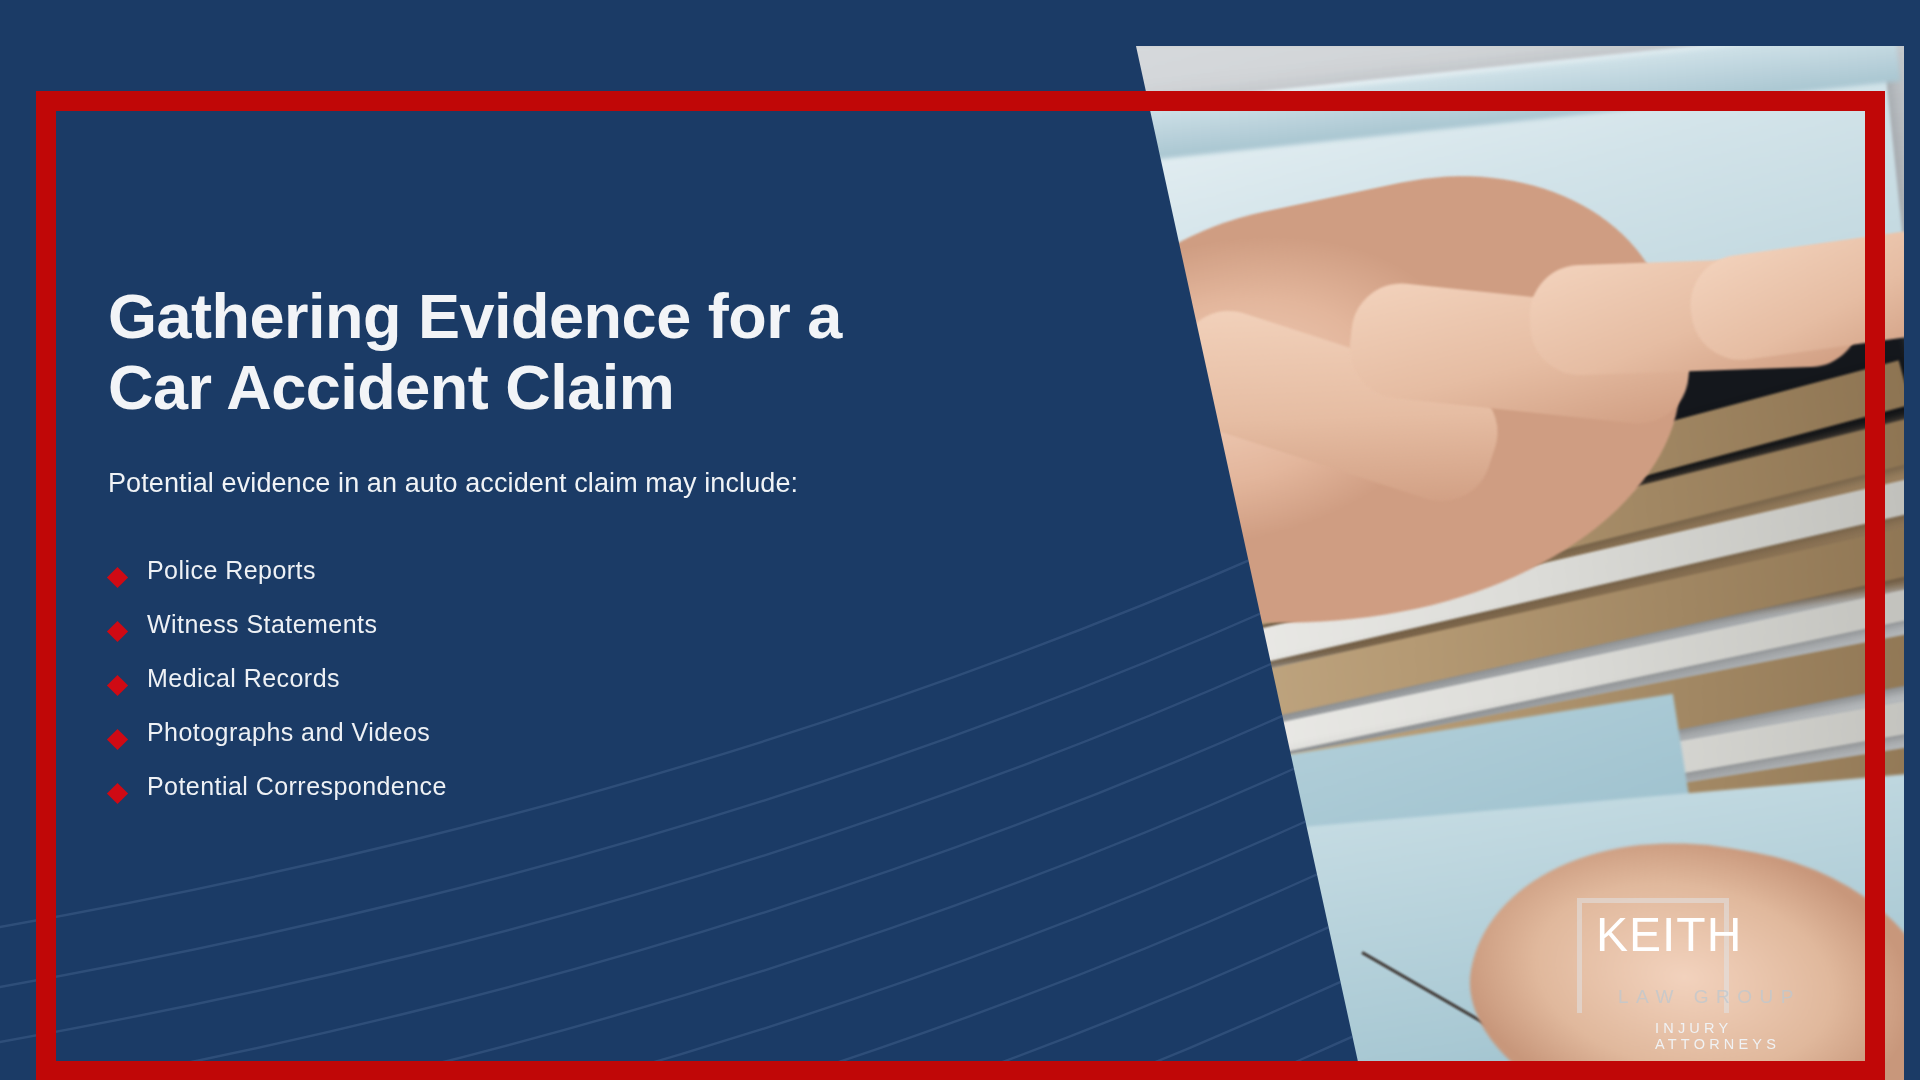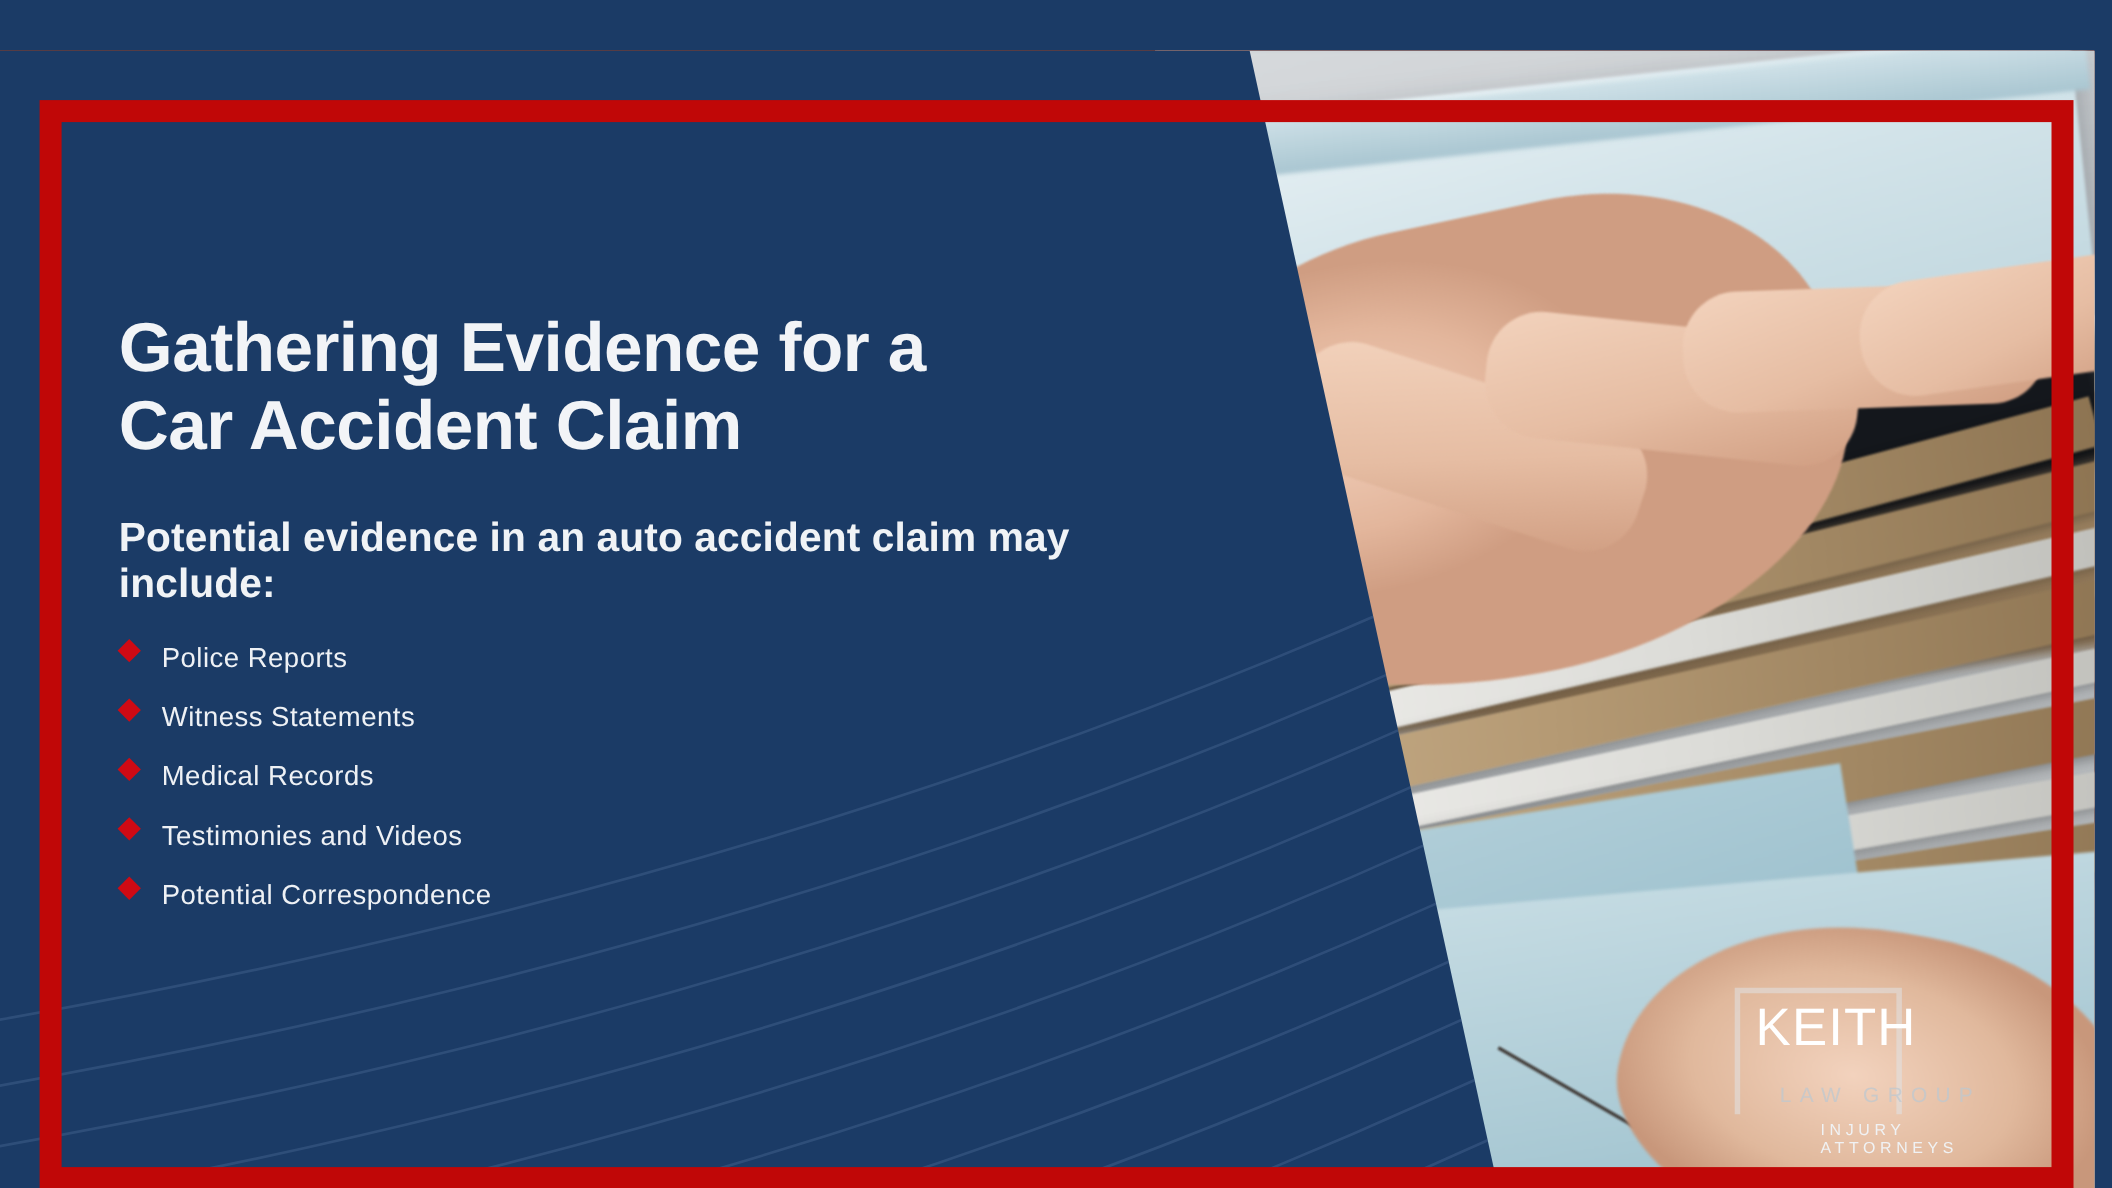--- a/index.html
+++ b/index.html
@@ -171,30 +171,30 @@
   .headline{
     font-size:63px;
     line-height:1.12;
     font-weight:bold;
     color:#f2f4f7;
     letter-spacing:-0.5px;
     white-space:pre-line;
     margin-bottom:46px;
   }
   .subhead{
-    font-size:37px;
+    font-size:27px;
     color:#f0f3f6;
-    font-weight:700;
+    font-weight:400;
     letter-spacing:.1px;
     margin-bottom:32px;
   }
   .bullets{ list-style:none; }
   .bullet-row{
     display:flex;
-    align-items:flex-start;
+    align-items:flex-end;
     height:54px;
   }
   .diamond{
     width:15px; height:15px;
     background:#cf0a14;
     transform:rotate(45deg);
     flex:0 0 auto;
     margin-right:22px;
     margin-left:2px;
   }
@@ -317,21 +317,21 @@
       <li class="bullet-row">
         <span class="diamond"></span>
         <span class="bullet-label">Witness Statements</span>
       </li>
       <li class="bullet-row">
         <span class="diamond"></span>
         <span class="bullet-label">Medical Records</span>
       </li>
       <li class="bullet-row">
         <span class="diamond"></span>
-        <span class="bullet-label">Testimonies and Videos</span>
+        <span class="bullet-label">Photographs and Videos</span>
       </li>
       <li class="bullet-row">
         <span class="diamond"></span>
         <span class="bullet-label">Potential Correspondence</span>
       </li>
     </ul>
   </div>
 
   <div class="logo">
     <div class="logo-bracket"></div>

